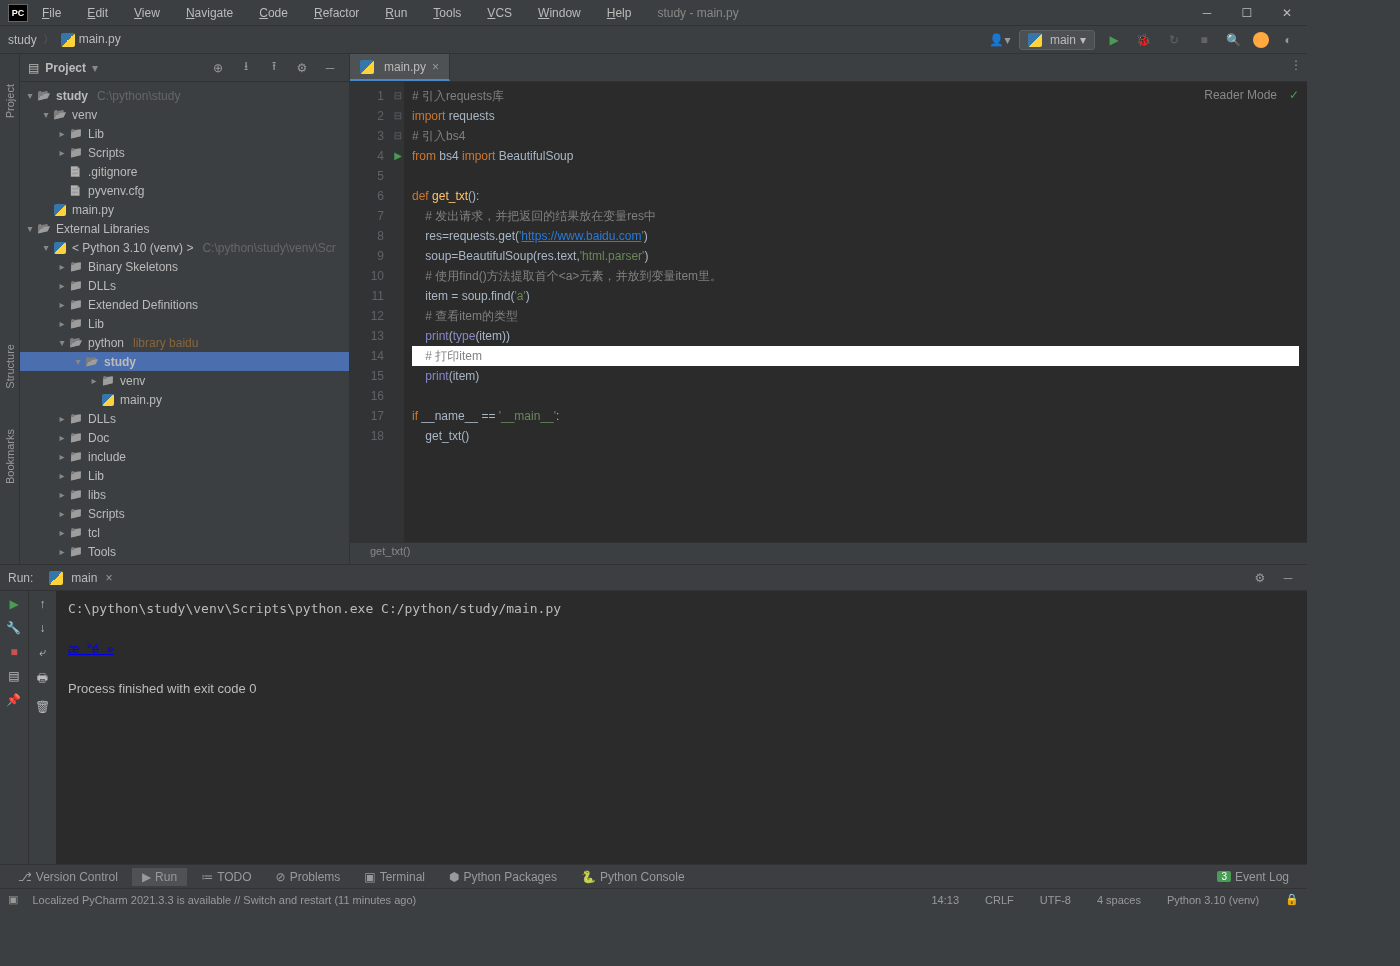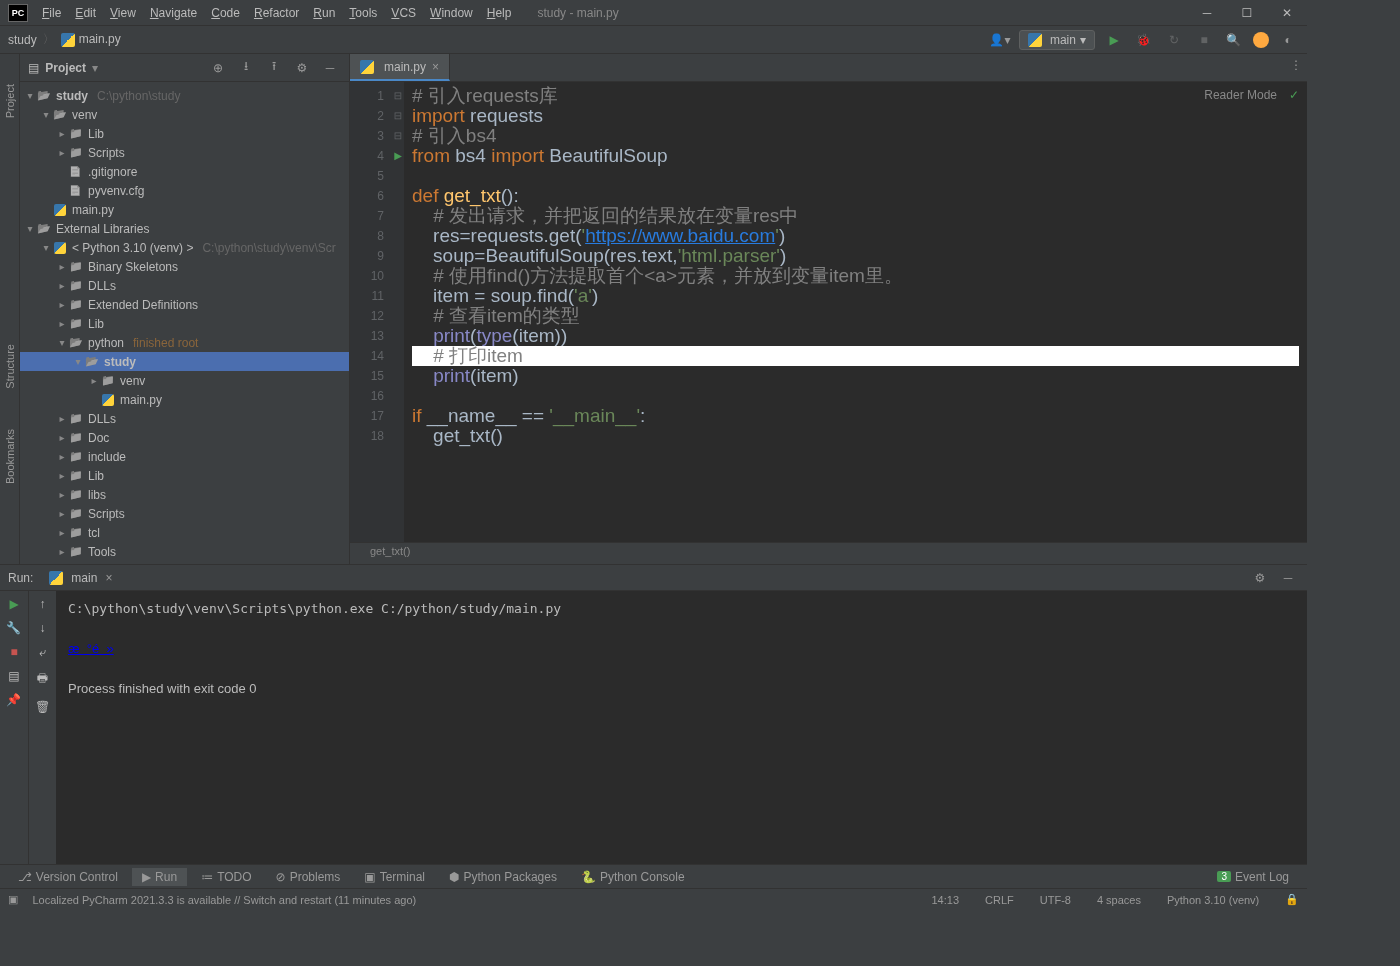--- a/index.html
+++ b/index.html
@@ -1,19 +1,19 @@
 <!DOCTYPE html>
 <html><head>
 <meta charset="utf-8">
 <style>
 *{box-sizing:border-box;margin:0;padding:0;font-family:"Segoe UI",Arial,sans-serif;user-select:none}
 body{background:#3c3f41;color:#bbb;font-size:12px;width:1307px;height:910px;overflow:hidden;display:flex;flex-direction:column}
 .titlebar{height:26px;background:#3c3f41;display:flex;align-items:center;border-bottom:1px solid #323232}
 .pc-icon{width:20px;height:18px;background:#000;color:#fff;display:flex;align-items:center;justify-content:center;font-size:9px;font-weight:bold;margin:0 8px;border:1px solid #666}
-.menubar{display:flex;gap:2px}
+.menubar{display:flex;gap:14px}
 .menu-item{padding:3px 6px;color:#bbb;cursor:pointer}
 .menu-item u{text-decoration:underline}
 .title-text{margin-left:20px;color:#888}
 .win-controls{margin-left:auto;display:flex}
 .win-btn{width:40px;height:26px;display:flex;align-items:center;justify-content:center;color:#bbb;cursor:pointer}
 .navbar{height:28px;background:#3c3f41;display:flex;align-items:center;border-bottom:1px solid #323232;padding:0 8px}
 .breadcrumb{display:flex;align-items:center;gap:6px}
 .bc-item{color:#bbb}
 .bc-sep{color:#666}
 .py-icon{display:inline-block;width:14px;height:14px;background:linear-gradient(135deg,#3776ab 50%,#ffd43b 50%);border-radius:2px;margin-right:4px;vertical-align:middle}
@@ -47,21 +47,21 @@
 .editor-area{flex:1;display:flex;flex-direction:column;background:#2b2b2b}
 .tabs{height:28px;background:#3c3f41;display:flex;border-bottom:1px solid #323232}
 .tab{padding:4px 10px;background:#4e5254;display:flex;align-items:center;gap:6px;border-right:1px solid #323232}
 .tab.active{background:#4e5254;border-bottom:2px solid #4a88c7}
 .tab-close{color:#999;cursor:pointer}
 .editor-wrap{flex:1;display:flex;position:relative;overflow:hidden}
 .reader-mode{position:absolute;top:6px;right:30px;color:#888;font-size:12px}
 .check-icon{position:absolute;top:6px;right:8px;color:#499c54}
 .gutter{width:42px;background:#313335;text-align:right;padding:4px 8px 4px 4px;color:#606366;font-family:Consolas,monospace;font-size:12px;line-height:20px}
 .fold-gutter{width:12px;background:#313335;padding-top:4px;color:#606366;font-size:10px;line-height:20px;text-align:center}
-.code{flex:1;padding:4px 8px;font-family:Consolas,monospace;font-size:19px;line-height:20px;white-space:pre;color:#a9b7c6}
+.code{flex:1;padding:4px 8px;font-family:Consolas,monospace;font-size:12px;line-height:20px;white-space:pre;color:#a9b7c6}
 .code .kw{color:#cc7832}
 .code .str{color:#6a8759}
 .code .cmt{color:#808080}
 .code .fn{color:#ffc66d}
 .code .lnk{color:#287bde;text-decoration:underline}
 .code .builtin{color:#8888c6}
 .code-line{height:20px}
 .code-line.hl{background:#ffffff}
 .breadcrumb-bar{height:22px;background:#3c3f41;padding:2px 20px;color:#888;font-size:11px;border-top:1px solid #323232}
 .run-panel{height:300px;background:#2b2b2b;border-top:1px solid #323232;display:flex;flex-direction:column}
@@ -214,21 +214,21 @@
         </div>
         <div class="tree-item" style="padding-left: 36px;">
           <span class="tree-arrow">▸</span>
           <span class="tree-icon folder"></span>
           <span class="tree-label">Lib</span>
         </div>
         <div class="tree-item" style="padding-left: 36px;">
           <span class="tree-arrow">▾</span>
           <span class="tree-icon folder-open"></span>
           <span class="tree-label">python</span>
-          <span class="tree-hint lib-root">finished root</span>
+          <span class="tree-hint lib-root">library baidu</span>
         </div>
         <div class="tree-item selected" style="padding-left: 52px;">
           <span class="tree-arrow">▾</span>
           <span class="tree-icon folder-open"></span>
           <span class="tree-label bold">study</span>
         </div>
         <div class="tree-item" style="padding-left: 68px;">
           <span class="tree-arrow">▸</span>
           <span class="tree-icon folder"></span>
           <span class="tree-label">venv</span>

